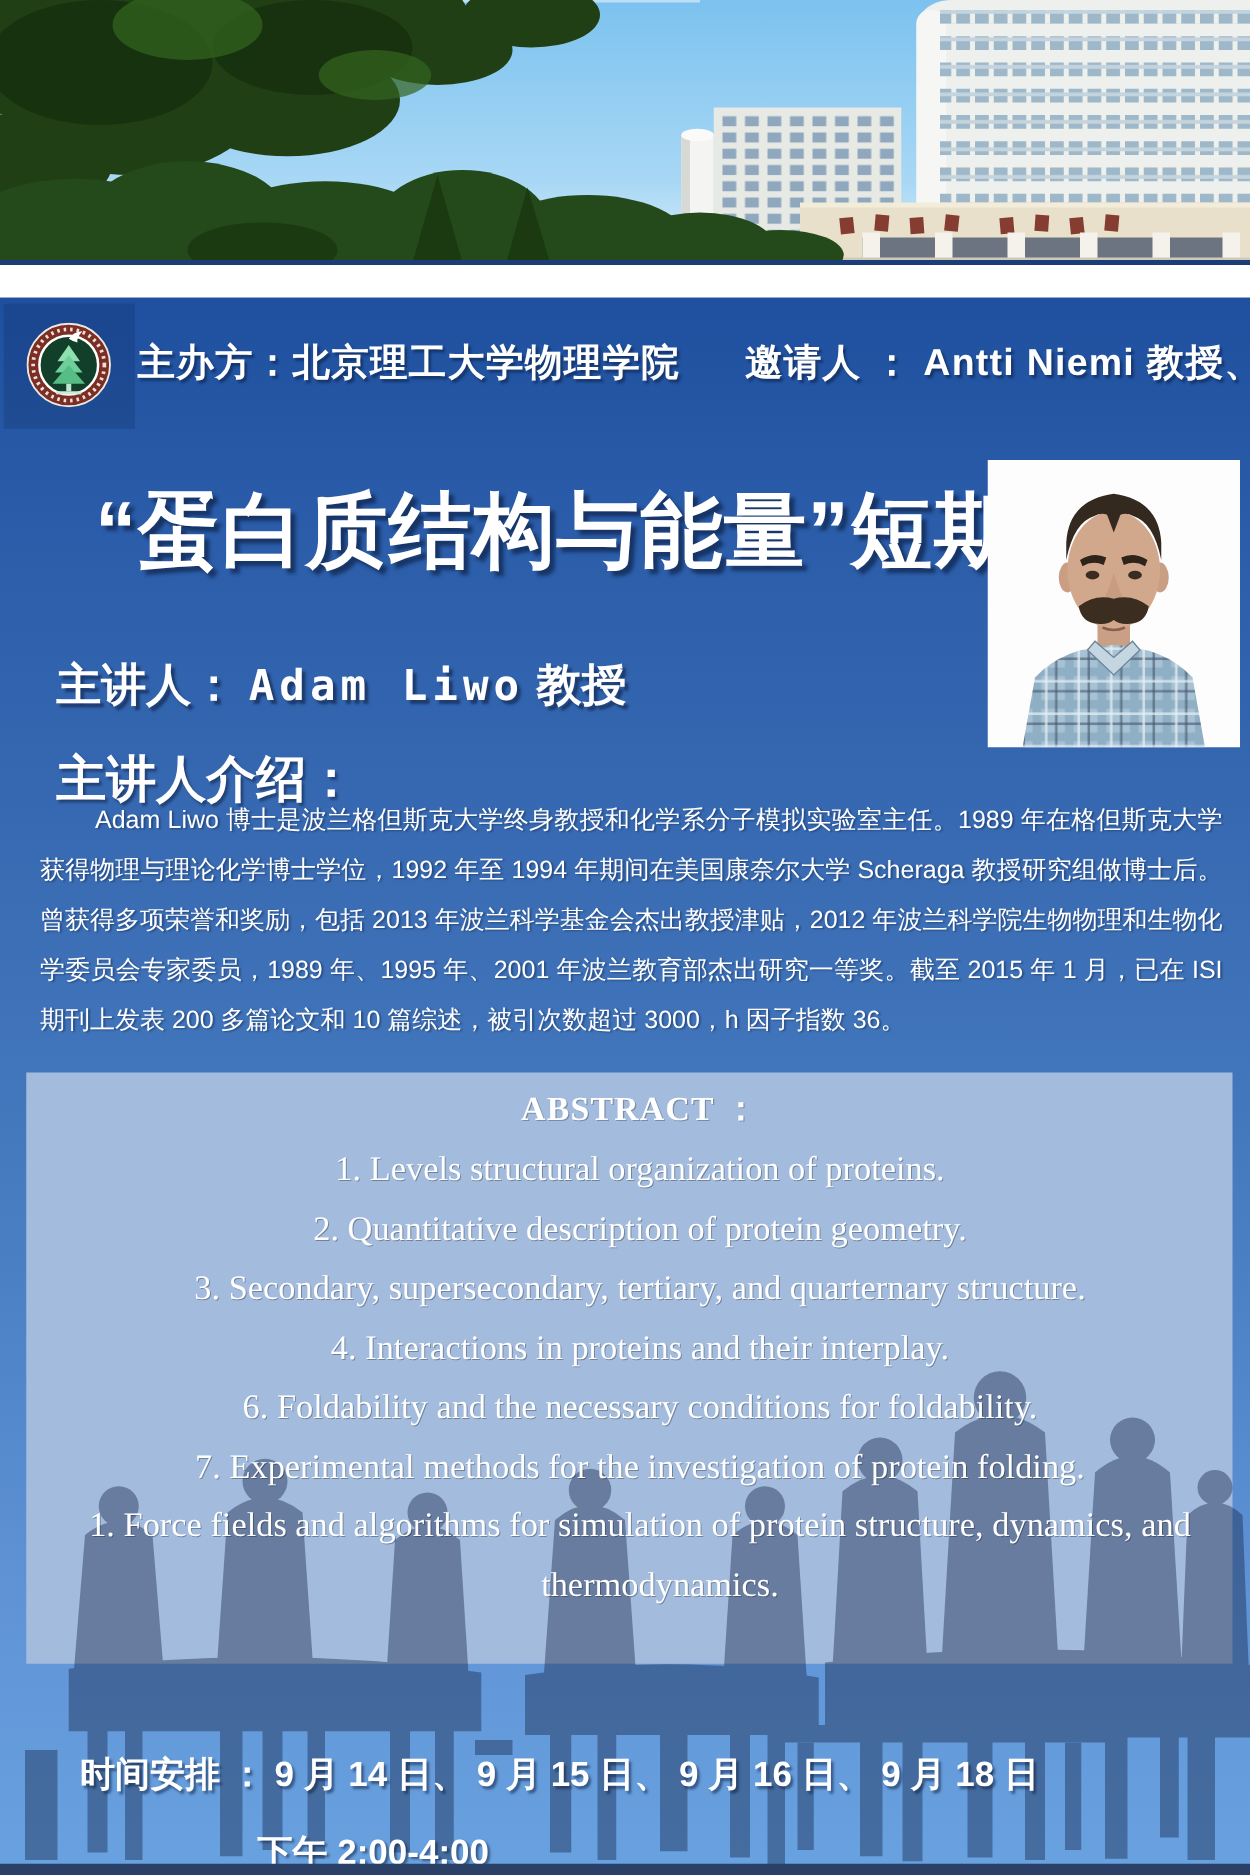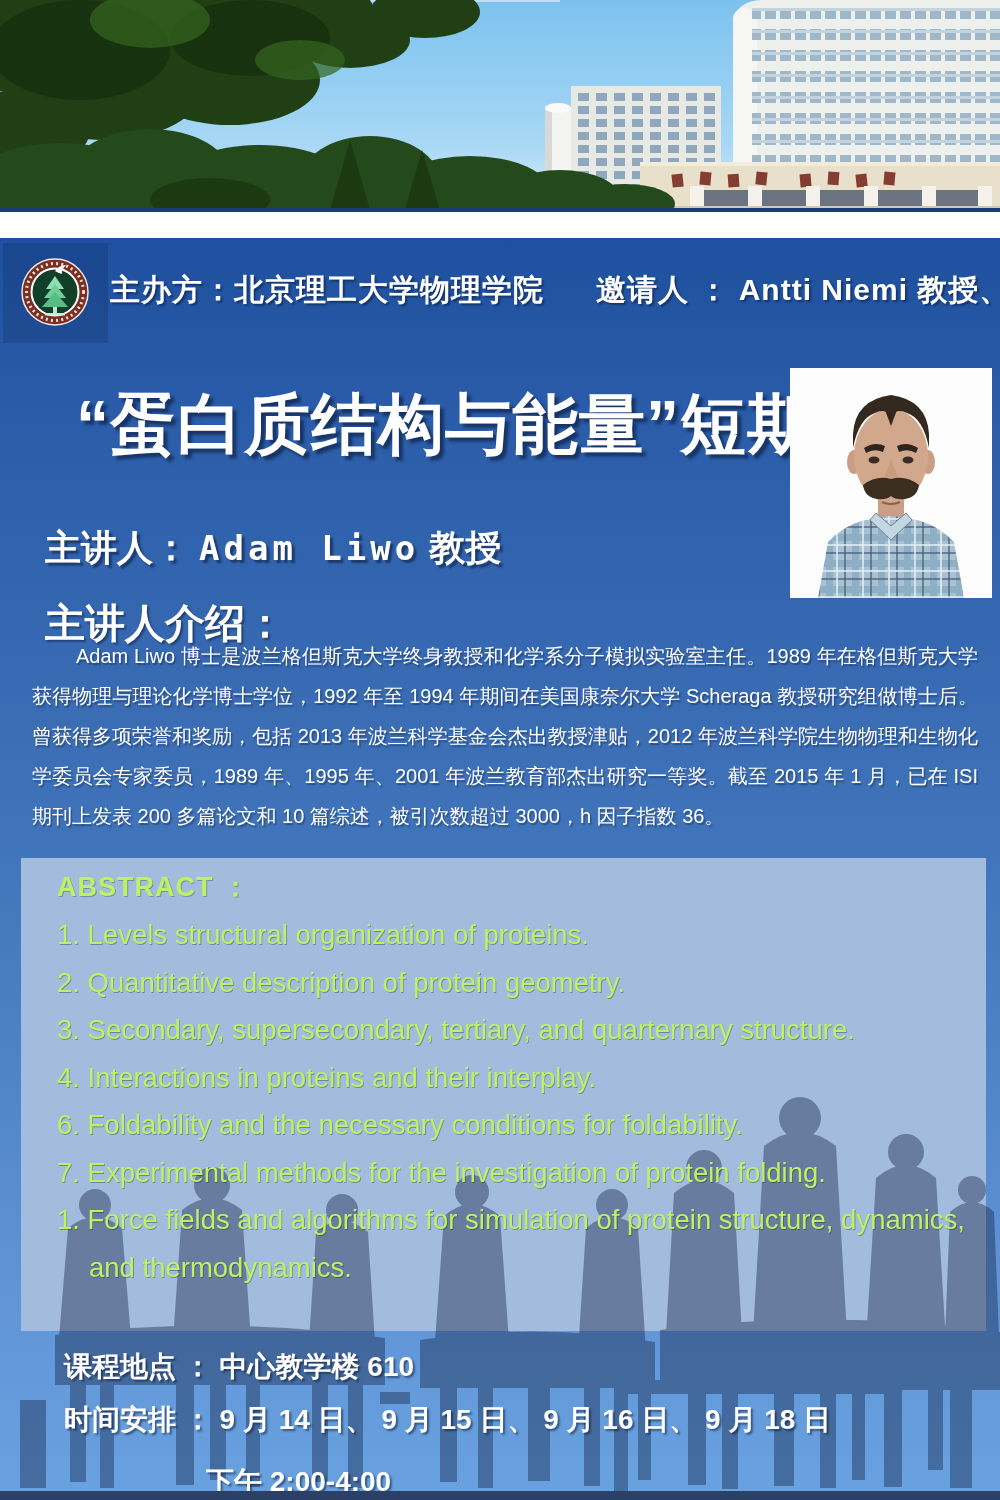--- a/index.html
+++ b/index.html
@@ -43,21 +43,21 @@
   }
   .bio-text{
     left:32px;top:636px;width:946px;z-index:5;color:#fff;
     font-size:20px;line-height:40px;text-align:justify;text-indent:2.2em;
     text-shadow:1.5px 1.5px 1.5px rgba(8,18,45,.4);
   }
   
   .abstract-box{left:21px;top:858px;width:965px;height:473px;background:#a3bcde;z-index:1;}
   .abstract-inner{
     position:absolute;left:57px;top:864px;width:910px;z-index:6;
-    font-family:Liberation Sans, sans-serif;color:#bef264;
+    font-family:Liberation Serif, serif;color:#ffffff;text-align:center;
   }
   .abstract-heading{
     font-size:27px;font-weight:bold;letter-spacing:1px;line-height:47px;
     text-shadow:1px 1px 0 rgba(0,0,0,.25);
   }
   .abstract-list{
     margin:0;padding:0;list-style:none;font-size:27.5px;line-height:47.5px;
     text-shadow:0.8px 0.8px 0 rgba(0,0,0,.3);
   }
   .abstract-list li{padding-left:32px;text-indent:-32px;}
@@ -308,22 +308,19 @@
       <rect x="722" y="345" width="16" height="104"></rect>
       <rect x="774" y="348" width="20" height="98"></rect>
       <rect x="820" y="348" width="16" height="100"></rect>
       <rect x="884" y="345" width="18" height="102"></rect>
       <rect x="950" y="340" width="22" height="108"></rect>
       <rect x="20" y="360" width="26" height="88"></rect>
       <rect x="380" y="352" width="30" height="12"></rect>
     </g>
   </svg>
 
-  <div class="abs footer-line f-loc">
-    <span>课程地点 ：</span><span> 中心教学楼 610</span>
-  </div>
   <div class="abs footer-line f-sched">
     <span>时间安排 ：</span><span> 9 月 14 日、 9 月 15 日、 9 月 16 日、 9 月 18 日</span>
   </div>
   <div class="abs footer-line f-time">下午 2:00-4:00</div>
 
   <div class="abs bottom-strip"></div>
 </div>
 
 </body></html>

